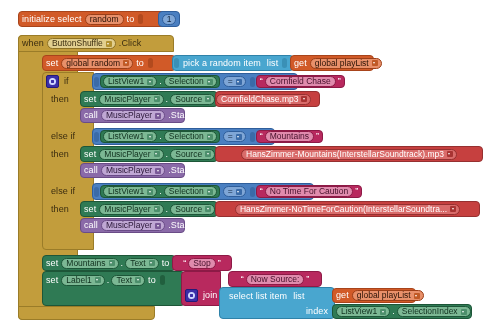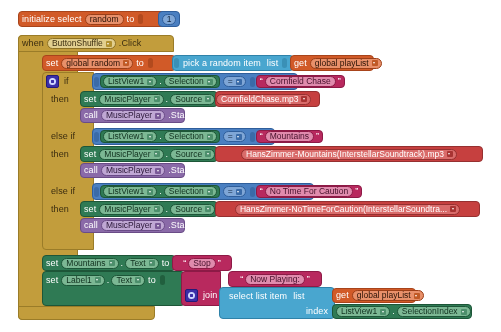--- a/index.html
+++ b/index.html
@@ -404,21 +404,21 @@
       <span class="gear">
           <i></i>
         </span>
       <span class="lbl">join</span>
     </div>
   </div>
   <div class="blk c-text" style="left:228px;top:271px;width:94px;height:16px;">
     <div class="row" style="justify-content:center;">
       <span class="q">“</span>
       <span class="fld f-text">
-        <span class="txt">Now Playing: </span>
+        <span class="txt">Now Source: </span>
       </span>
       <span class="q">”</span>
     </div>
   </div>
 
   <div class="blk c-list" style="left:219px;top:287px;width:116px;height:32px;">
     <div style="position:absolute;left:6px;top:2px;height:13px;display:flex;align-items:center;">
       <span class="lbl">select list item</span>
       <span class="lbl">list</span>
     </div>

